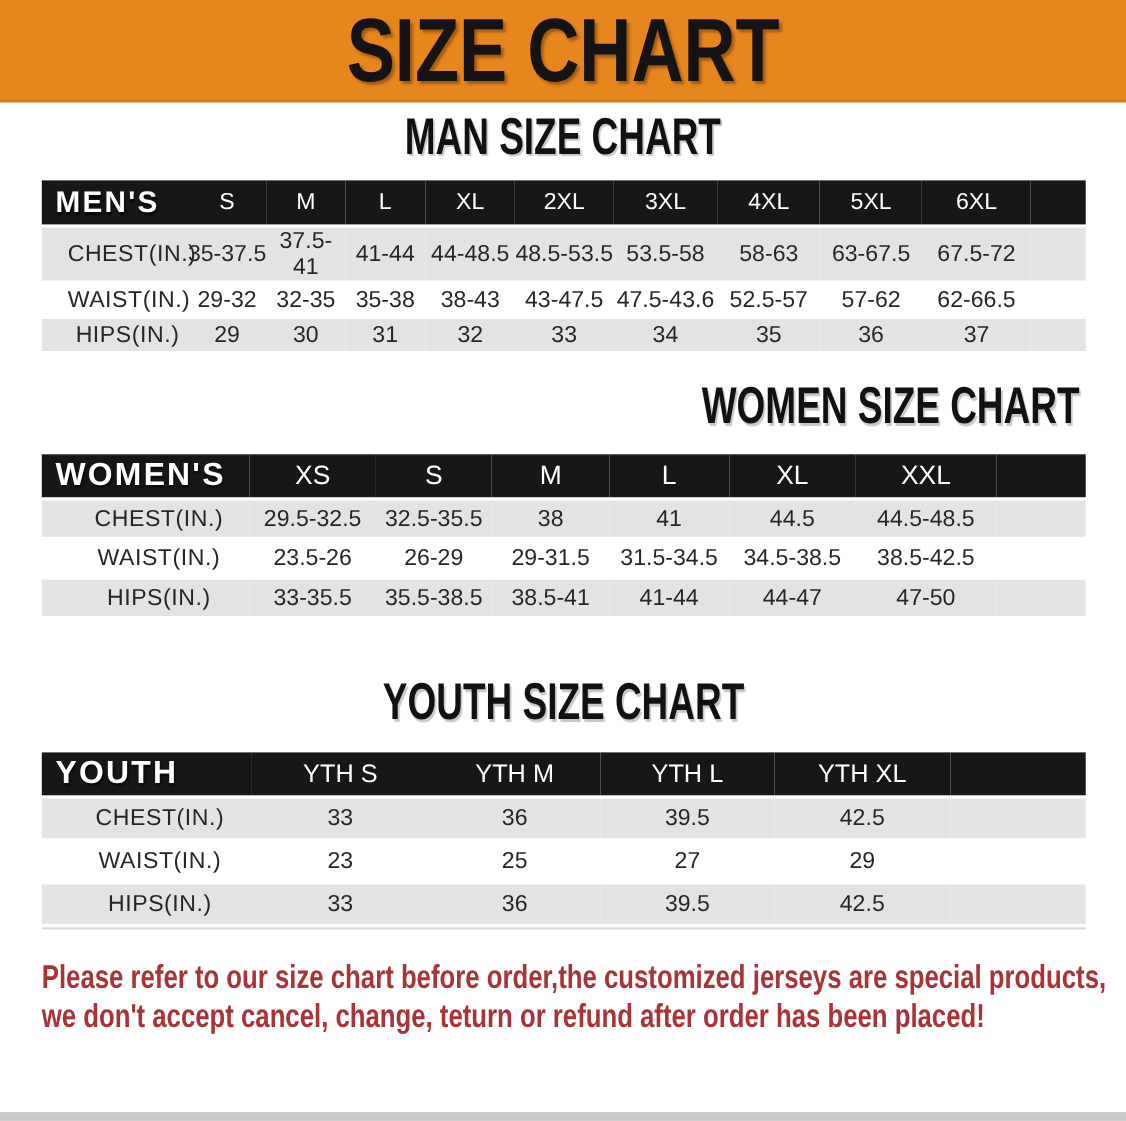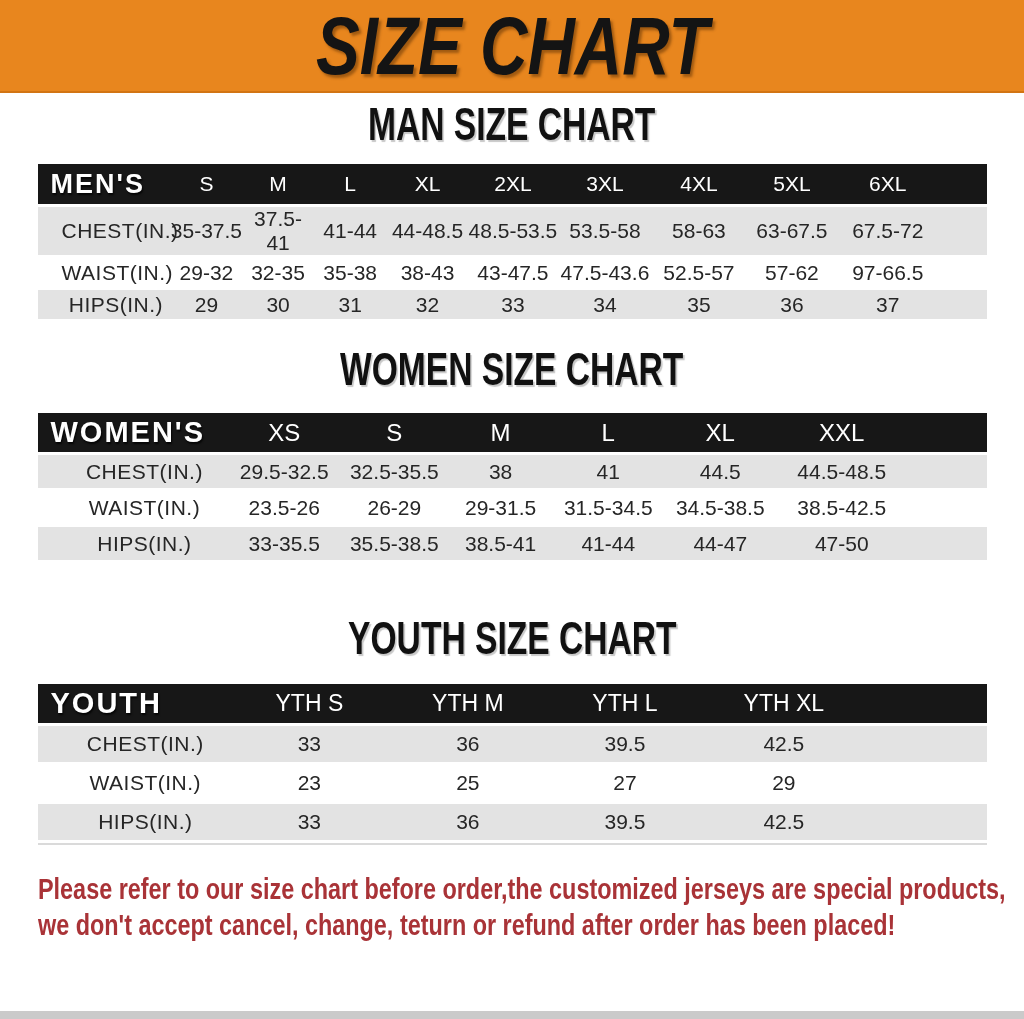--- a/index.html
+++ b/index.html
@@ -14,21 +14,20 @@
     margin: 0;
   }
   
   .banner {
     height: 93px;
     background: #E8861E;
     display: flex;
     align-items: center;
     justify-content: center;
     border-bottom: 2px solid #d27413;
-    font-style: italic;
   }
   .banner-title {
     font-size: 80px;
     font-weight: bold;
     color: #141414;
     line-height: 1;
     display: inline-block;
     transform: scale(0.82, 1.02);
     letter-spacing: 0px;
     text-shadow: 3px 3px 3px rgba(70, 35, 0, 0.45);
@@ -42,21 +41,21 @@
     color: #111;
     line-height: 1;
   }
   .condensed {
     display: inline-block;
     transform: scale(0.80, 1.12);
     white-space: nowrap;
     text-shadow: 2px 2px 1px rgba(0,0,0,0.22);
   }
   .heading-man   { margin-top: 10px; }
-  .heading-women { margin-top: 26px; }
+  .heading-women { margin-top: 26px; text-align: right; }
   .heading-youth { margin-top: 54px; }
   
   .size-table {
     width: 949px;
     margin: 0 auto;
     border-collapse: separate;
     border-spacing: 0 3px;
     table-layout: fixed;
   }
   .t-men   { margin-top: 16px; }
@@ -175,21 +174,21 @@
       <tr>
         <td class="rlabel">WAIST(IN.)</td>
         <td>29-32</td>
         <td>32-35</td>
         <td>35-38</td>
         <td>38-43</td>
         <td>43-47.5</td>
         <td>47.5-43.6</td>
         <td>52.5-57</td>
         <td>57-62</td>
-        <td>97-66.5</td>
+        <td>62-66.5</td>
         <td></td>
       </tr>
       <tr>
         <td class="rlabel">HIPS(IN.)</td>
         <td>29</td>
         <td>30</td>
         <td>31</td>
         <td>32</td>
         <td>33</td>
         <td>34</td>

